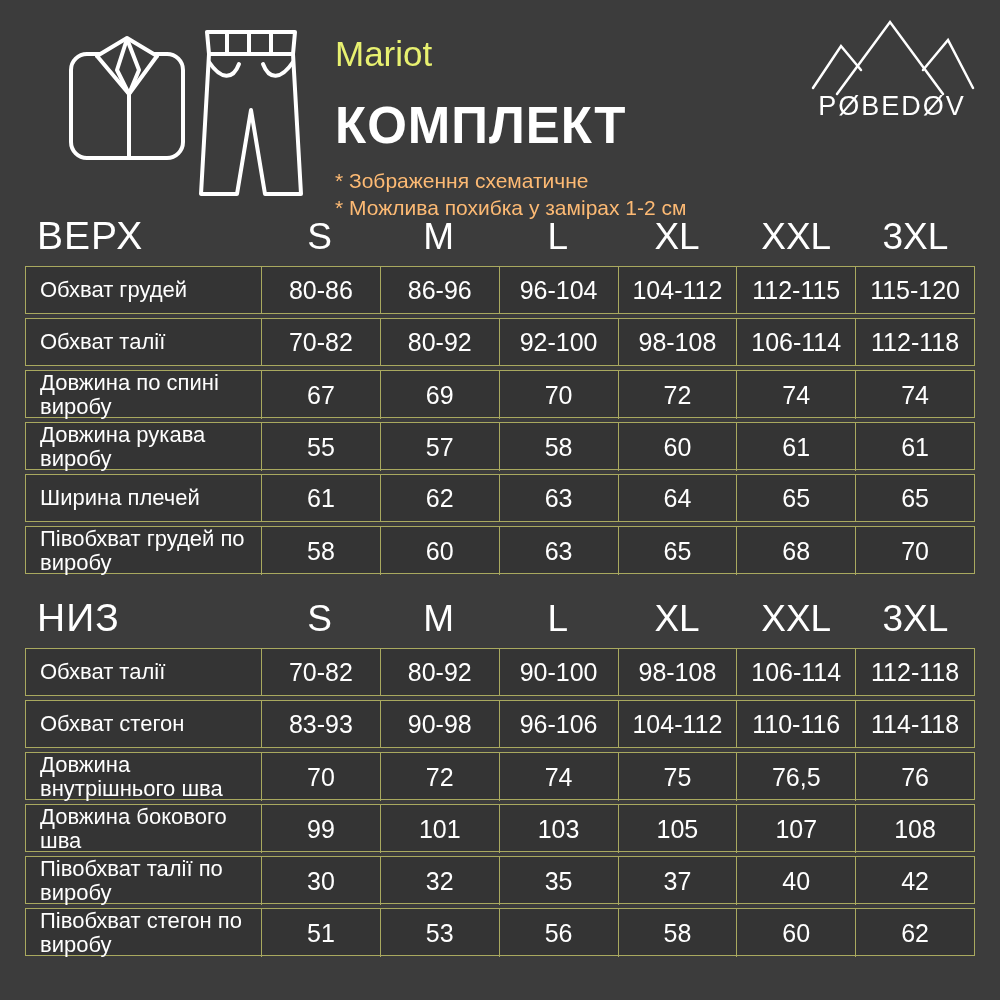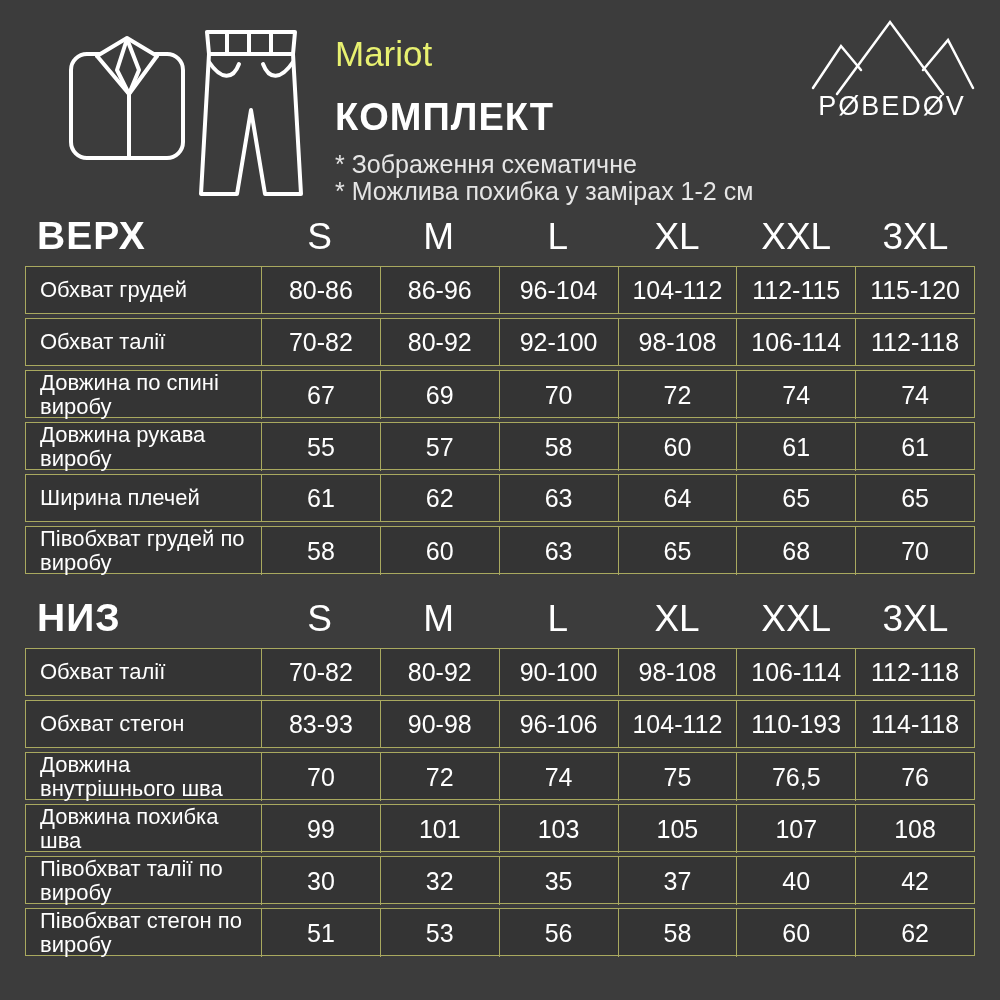--- a/index.html
+++ b/index.html
@@ -16,34 +16,34 @@
     color:var(--text);
     font-family:"Liberation Sans", sans-serif;
     overflow:hidden;
     position:relative;
   }
   
   .header{position:relative;height:208px;}
   .icons{position:absolute;left:55px;top:18px;}
   .title-block{position:absolute;left:335px;top:34px;}
   .product-name{color:var(--accent);font-size:35px;font-weight:400;margin-bottom:22px;}
-  .main-title{font-size:38px;font-weight:bold;letter-spacing:1px;margin-bottom:12px;}
-  .notes p{font-size:25px;line-height:27px;color:#e5e5e5;font-weight:400;}
+  .main-title{font-size:51px;font-weight:bold;letter-spacing:1px;margin-bottom:12px;}
+  .notes p{font-size:21px;line-height:27px;color:#fdba74;font-weight:400;}
   .brand{position:absolute;right:20px;top:10px;}
   
   .section{width:950px;margin:0 auto;}
   .size-header{
     display:grid;
     grid-template-columns:235px repeat(6,1fr);
     align-items:end;
     height:50px;
     margin-bottom:8px;
   }
   .section-2 .size-header{margin-top:16px;}
-  .section-title{font-size:39px;font-weight:bold;padding-left:12px;letter-spacing:1px;}
+  .section-title{font-size:39px;font-weight:normal;padding-left:12px;letter-spacing:1px;}
   .size-label{font-size:37px;font-weight:400;text-align:center;}
   .row{
     display:grid;
     grid-template-columns:235px repeat(6,1fr);
     border:1.5px solid var(--line);
     background:var(--cell);
     margin-bottom:4px;
     height:48px;
   }
   .cell{display:flex;align-items:center;}
@@ -194,34 +194,34 @@
         <div class="cell cell-value">98-108</div>
         <div class="cell cell-value">106-114</div>
         <div class="cell cell-value">112-118</div>
       </div>
       <div class="row">
         <div class="cell cell-label">Обхват стегон</div>
         <div class="cell cell-value">83-93</div>
         <div class="cell cell-value">90-98</div>
         <div class="cell cell-value">96-106</div>
         <div class="cell cell-value">104-112</div>
-        <div class="cell cell-value">110-193</div>
+        <div class="cell cell-value">110-116</div>
         <div class="cell cell-value">114-118</div>
       </div>
       <div class="row">
         <div class="cell cell-label">Довжина внутрішнього шва</div>
         <div class="cell cell-value">70</div>
         <div class="cell cell-value">72</div>
         <div class="cell cell-value">74</div>
         <div class="cell cell-value">75</div>
         <div class="cell cell-value">76,5</div>
         <div class="cell cell-value">76</div>
       </div>
       <div class="row">
-        <div class="cell cell-label">Довжина похибка шва</div>
+        <div class="cell cell-label">Довжина бокового шва</div>
         <div class="cell cell-value">99</div>
         <div class="cell cell-value">101</div>
         <div class="cell cell-value">103</div>
         <div class="cell cell-value">105</div>
         <div class="cell cell-value">107</div>
         <div class="cell cell-value">108</div>
       </div>
       <div class="row">
         <div class="cell cell-label">Півобхват талії по виробу</div>
         <div class="cell cell-value">30</div>

